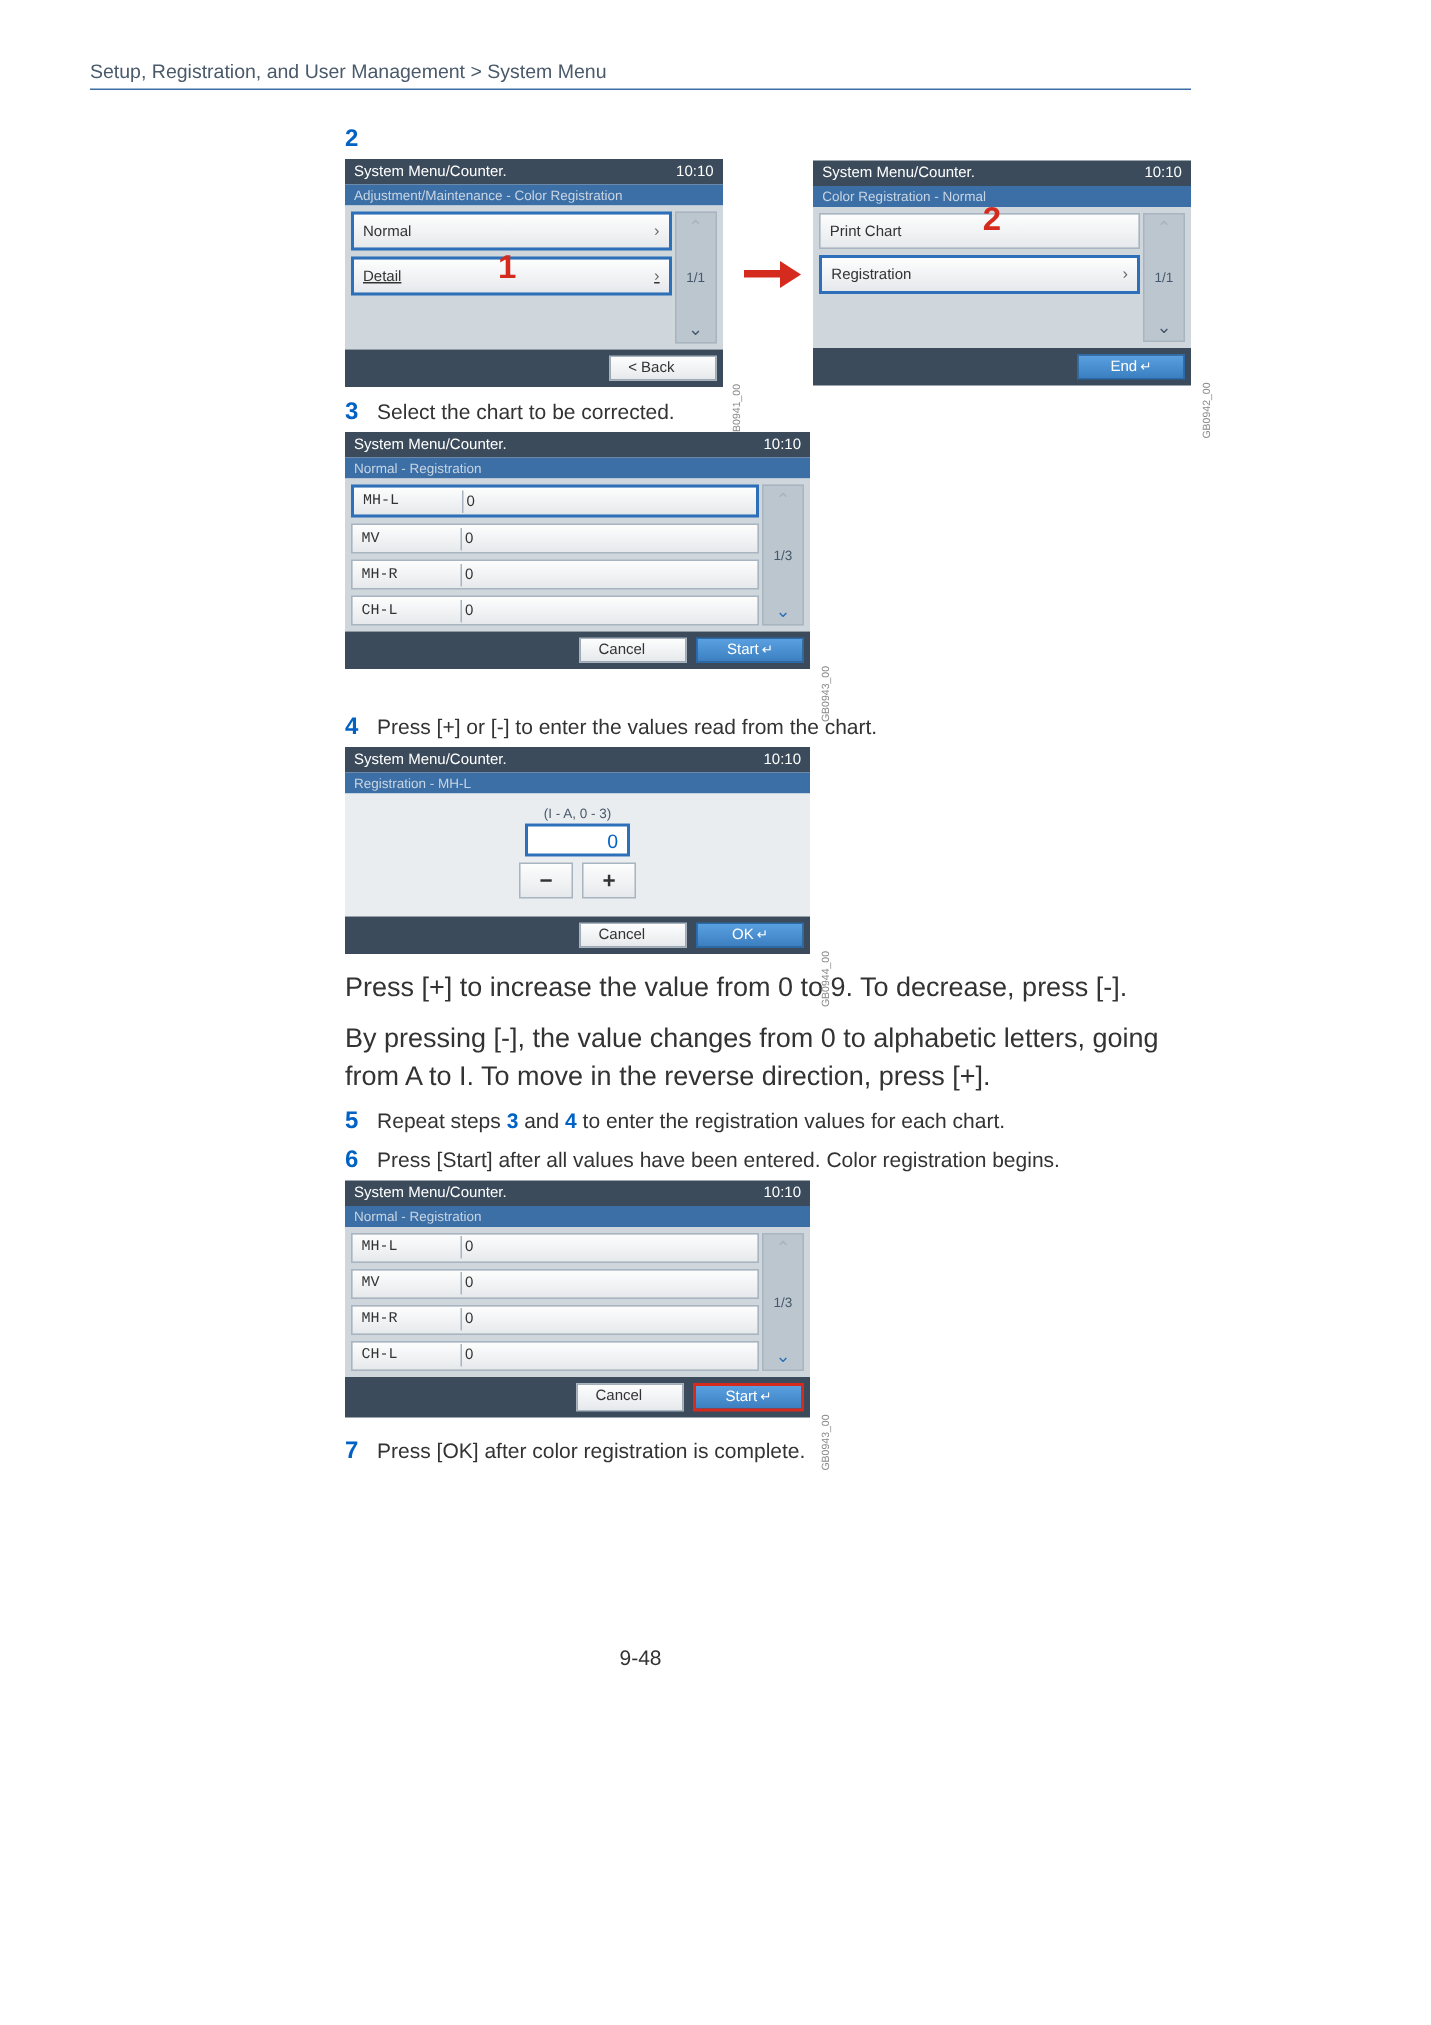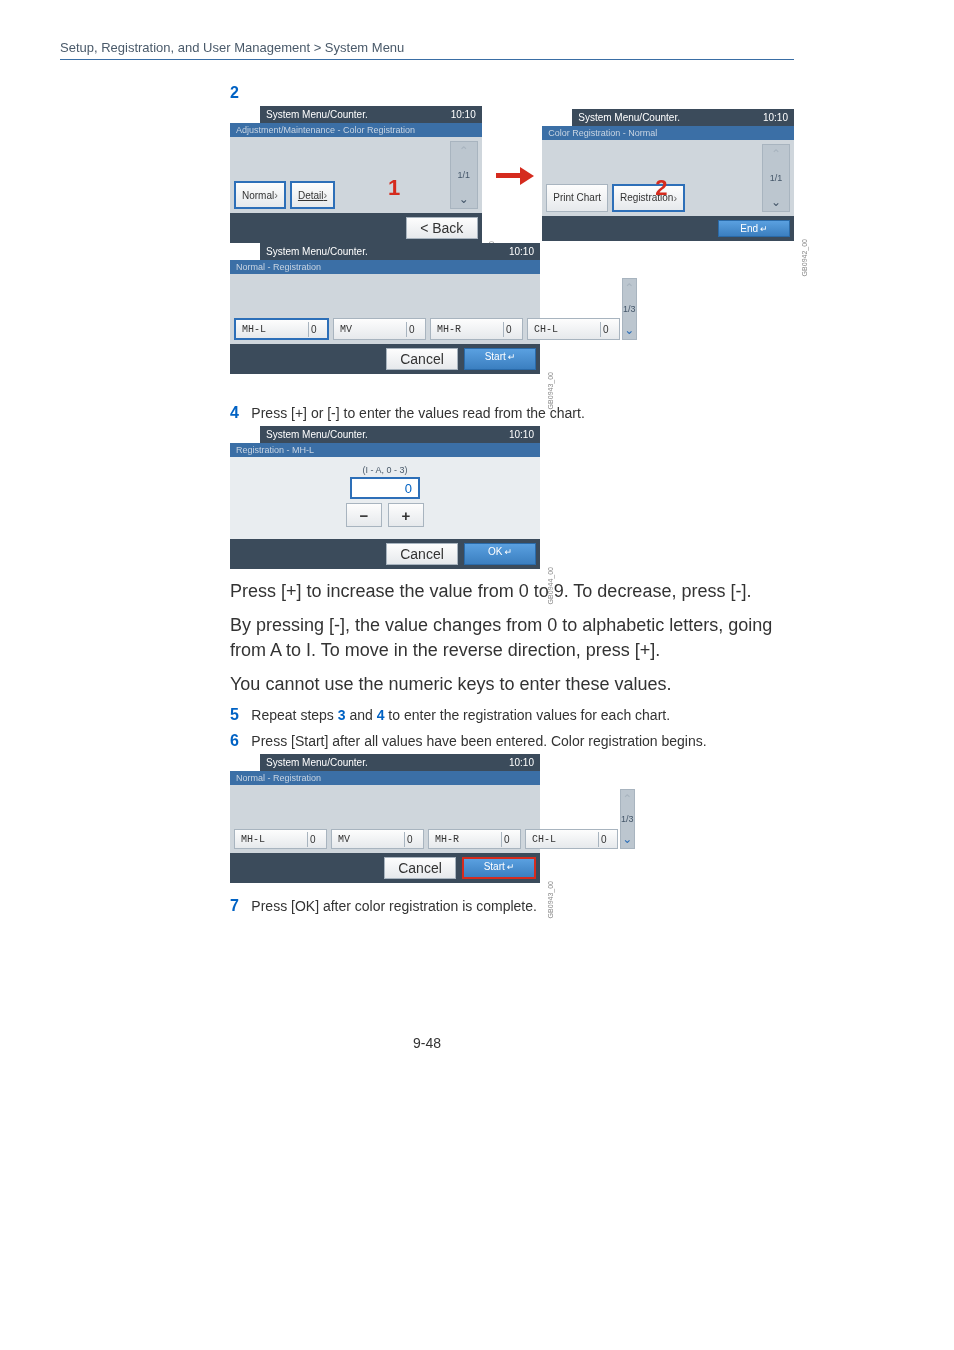--- a/index.html
+++ b/index.html
@@ -69,41 +69,39 @@
     width: 310px;
     position: relative;
   }
   .panel-header {
     background: #3b4b5b;
     color: #fff;
     font-size: 10px;
     padding: 3px 6px;
     display: flex;
     justify-content: space-between;
-    margin-left: 30px;
   }
   .panel-sub {
     background: #3b6fa6;
     color: #c8d4e2;
     font-size: 9px;
     padding: 2px 6px;
   }
   .panel-body {
     background: #cfd6dc;
     padding: 4px;
     display: flex;
     gap: 2px;
   }
   .panel-left {
     flex: 1;
     display: flex;
-    flex-direction: row;
+    flex-direction: column;
     gap: 4px;
     position: relative;
-    margin-top: 40px;
   }
   .list-btn {
     background: linear-gradient(#fdfdfd, #e6e9ec);
     border: 1px solid #a8b4bf;
     font-size: 10px;
     padding: 4px 6px;
     display: flex;
     justify-content: space-between;
     align-items: center;
     min-height: 14px;
@@ -134,24 +132,23 @@
   .panel-foot {
     background: #3b4b5b;
     padding: 4px;
     display: flex;
     justify-content: flex-end;
     gap: 6px;
   }
   .btn-white {
     background: linear-gradient(#fdfdfd, #e6e9ec);
     border: 1px solid #a8b4bf;
-    font-size: 14px;
+    font-size: 10px;
     padding: 2px 12px;
     min-width: 46px;
-    text-align: center;
   }
   .btn-blue {
     background: linear-gradient(#5aa0e0, #3b7fc0);
     color: #fff;
     border: 1px solid #2a6aa8;
     font-size: 10px;
     padding: 2px 12px;
     min-width: 46px;
     text-align: center;
     position: relative;
@@ -338,20 +335,24 @@
             <span class="nav-down">⌄</span>
           </div>
         </div>
         <div class="panel-foot">
           <div class="btn-blue"><span>End</span><span class="enter">↵</span></div>
         </div>
         <span class="sidelabel">GB0942_00</span>
       </div>
     </div>
 
+    <div class="step-row">
+      <span class="step-num">3</span>
+      <span class="step-text">Select the chart to be corrected.</span>
+    </div>
 
     <div class="panel">
       <div class="panel-header">
         <span>System Menu/Counter.</span>
         <span>10:10</span>
       </div>
       <div class="panel-sub">Normal - Registration</div>
       <div class="panel-body">
         <div class="panel-left">
           <div class="kv-row sel" style="border:2px solid #2d6fb8;">
@@ -407,21 +408,20 @@
       </div>
       <div class="panel-foot">
         <div class="btn-white">Cancel</div>
         <div class="btn-blue"><span>OK</span><span class="enter">↵</span></div>
       </div>
       <span class="sidelabel">GB0944_00</span>
     </div>
 
     <div class="para">Press [+] to increase the value from 0 to 9. To decrease, press [-].</div>
     <div class="para">By pressing [-], the value changes from 0 to alphabetic letters, going from A to I. To move in the reverse direction, press [+].</div>
-    <div class="para">You cannot use the numeric keys to enter these values.</div>
 
     <div class="step-row">
       <span class="step-num">5</span>
       <span class="step-text">
         <span>Repeat steps </span><span class="ref">3</span><span> and </span><span class="ref">4</span><span> to enter the registration values for each chart.</span>
       </span>
     </div>
 
     <div class="step-row">
       <span class="step-num">6</span>

